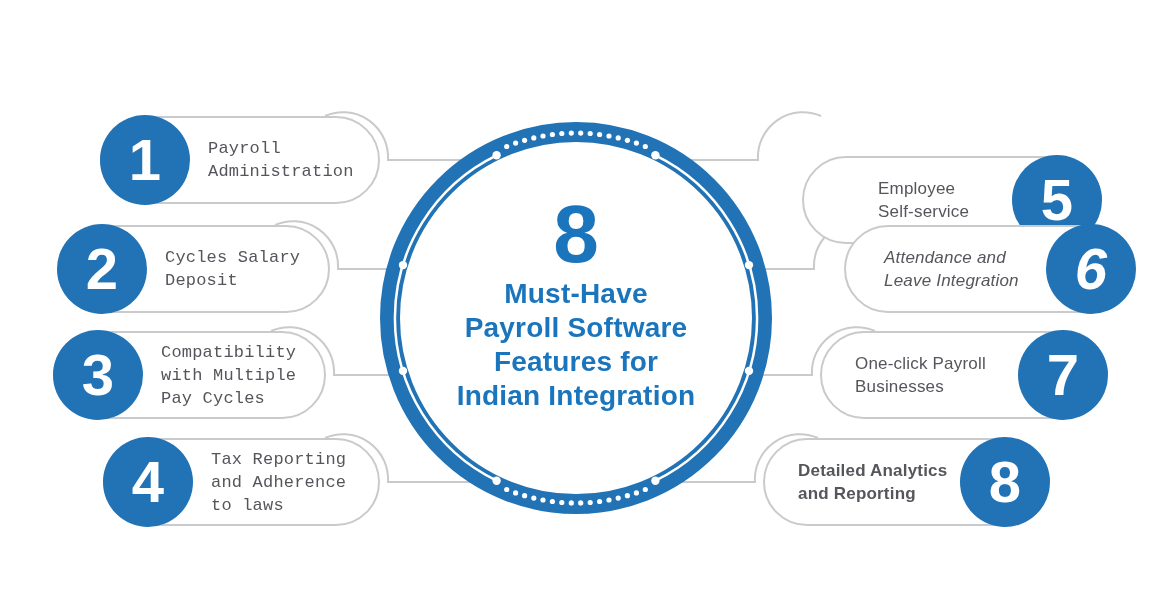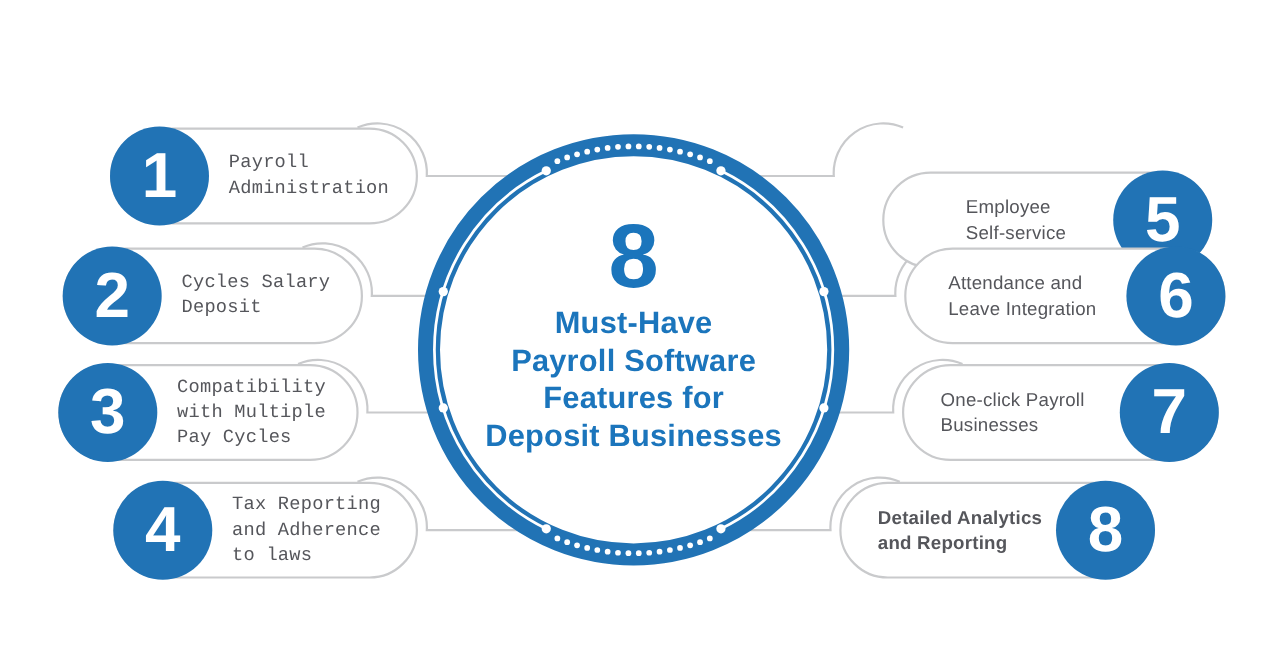--- a/index.html
+++ b/index.html
@@ -146,21 +146,21 @@
 to laws</div>
   </div>
 
   <div class="pill right" style="left:802px;top:116px;width:300px;margin-top:40px;">
     <div class="label" style="padding-left:74px;">Employee
 Self-service</div>
     <div class="numcircle">
         <span>5</span>
       </div>
   </div>
-  <div class="pill right" style="left:822px;top:225px;width:292px;">
+  <div class="pill right" style="left:844px;top:225px;width:292px;font-style:italic;">
     <div class="label" style="padding-left:38px;">Attendance and
 Leave Integration</div>
     <div class="numcircle">
         <span>6</span>
       </div>
   </div>
   <div class="pill right" style="left:820px;top:331px;width:288px;">
     <div class="label" style="padding-left:33px;">One-click Payroll
 Businesses</div>
     <div class="numcircle">
@@ -173,16 +173,16 @@
     <div class="numcircle">
         <span>8</span>
       </div>
   </div>
 
   <div class="center-block">
     <div class="center-count">8</div>
     <div class="center-title">Must-Have
 Payroll Software
 Features for
-Deposit Businesses</div>
+Indian Integration</div>
   </div>
 
 </div>
 
 </body></html>

